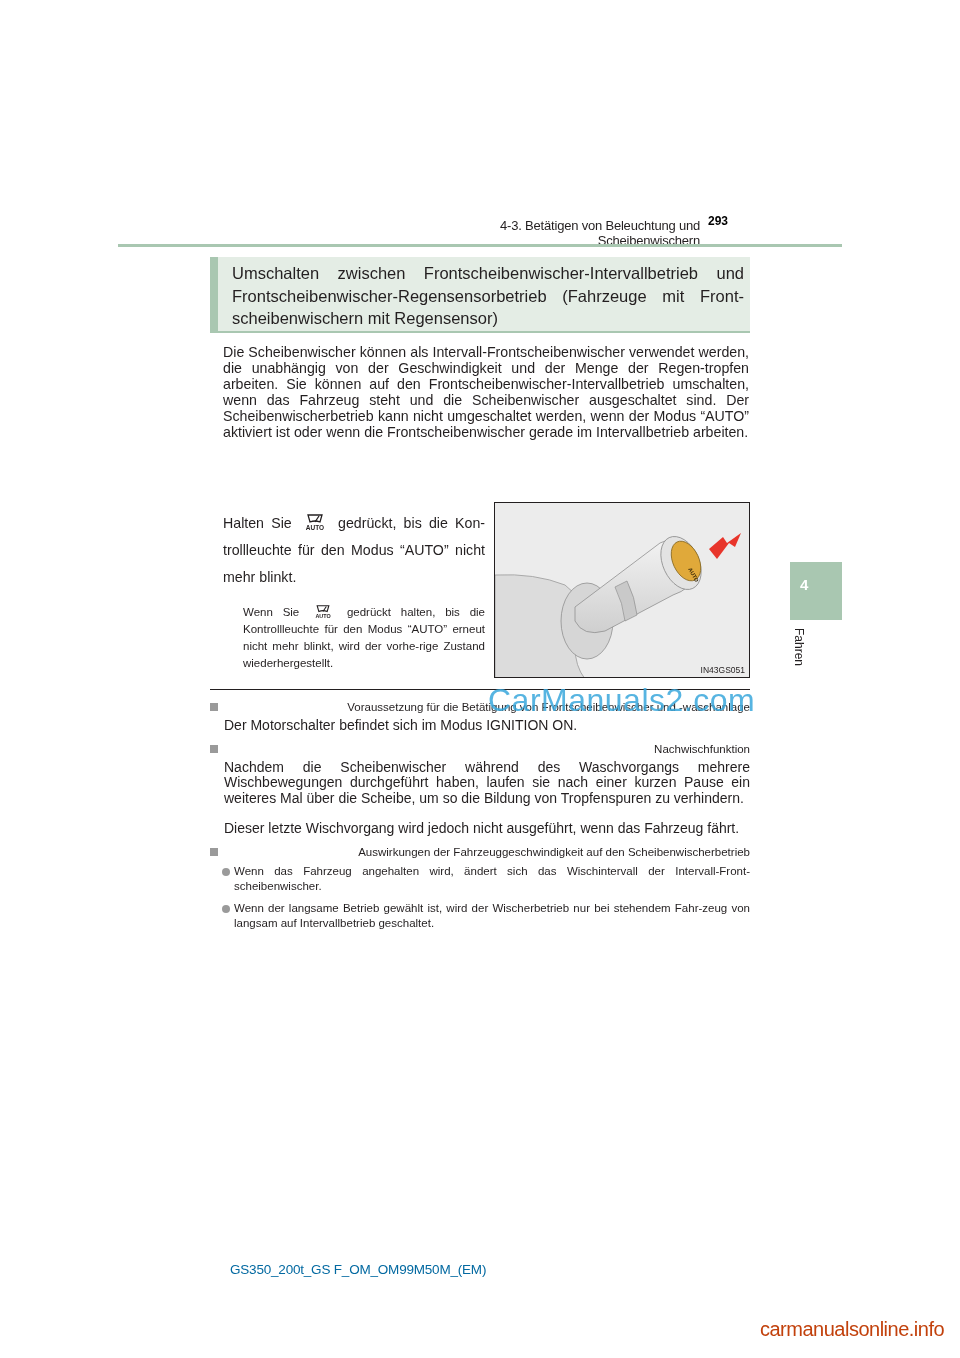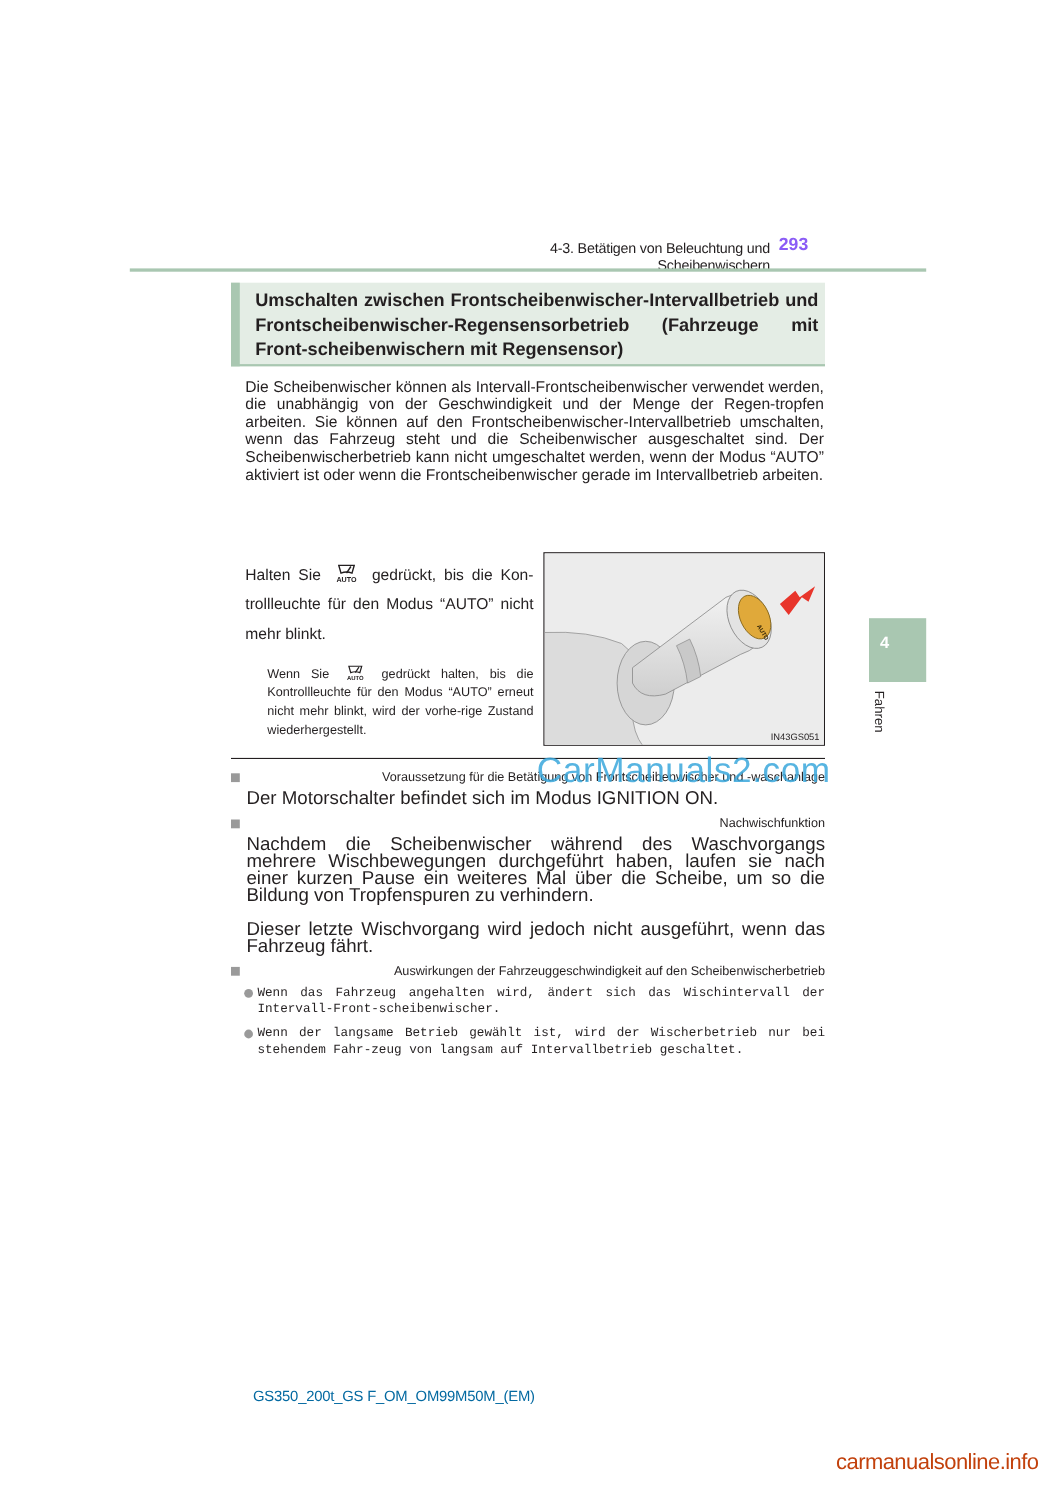--- a/index.html
+++ b/index.html
@@ -1,49 +1,49 @@
 <!DOCTYPE html>
 <html><head>
 <meta charset="utf-8">
 <style>
   * { box-sizing: border-box; margin: 0; padding: 0; }
   html, body { width: 960px; height: 1358px; background: #ffffff; overflow: hidden; }
   body { position: relative; font-family: "Liberation Sans", "DejaVu Sans", sans-serif; color: #231f20; }
 
   .header-title { position: absolute; left: 400px; top: 218px; width: 300px; text-align: right; font-size: 13px; color: #231f20; letter-spacing: -0.2px; }
-  .page-number { position: absolute; left: 708px; top: 214px; font-size: 16px; font-weight: bold; color: #8b5cf6; }
+  .page-number { position: absolute; left: 708px; top: 214px; font-size: 12px; font-weight: bold; color: #000000; }
   .header-rule { position: absolute; left: 118px; top: 244px; width: 724px; height: 3px; background: #a9c7b1; }
 
   .side-tab { position: absolute; left: 790px; top: 562px; width: 52px; height: 58px; background: #a9c7b1; }
   .side-tab-num { position: absolute; left: 10px; top: 14px; color: #ffffff; font-size: 15px; font-weight: bold; }
   .side-tab-label { position: absolute; left: 792px; top: 628px; font-size: 12px; color: #231f20; writing-mode: vertical-rl; }
 
-  .section-box { position: absolute; left: 210px; top: 257px; width: 540px; height: 76px; background: #e4ede5; border-left: 8px solid #a9c7b1; border-bottom: 2px solid #a9c7b1; font-weight: bold; }
+  .section-box { position: absolute; left: 210px; top: 257px; width: 540px; height: 76px; background: #e4ede5; border-left: 8px solid #a9c7b1; border-bottom: 2px solid #a9c7b1; }
   .section-title { position: absolute; left: 14px; top: 5px; width: 512px; font-size: 16.5px; line-height: 22.5px; text-align: justify; text-align-last: left; color: #231f20; }
 
   .body-para { position: absolute; left: 223px; top: 344px; width: 526px; font-size: 14.2px; line-height: 16px; text-align: justify; color: #231f20; }
 
   .instruction { position: absolute; left: 223px; top: 510px; width: 262px; font-size: 14.2px; line-height: 27px; text-align: justify; text-align-last: left; color: #231f20; }
   .note { position: absolute; left: 243px; top: 604px; width: 242px; font-size: 11.5px; line-height: 17px; text-align: justify; text-align-last: left; color: #231f20; }
   .auto-icon { display: inline-block; width: 26px; height: 18px; vertical-align: -3px; margin: 0 3px; }
   .auto-icon-sm { width: 22px; height: 15px; }
 
   .figure { position: absolute; left: 494px; top: 502px; width: 256px; height: 176px; border: 1.5px solid #231f20; background: #eeeeee; overflow: hidden; }
   .figure svg { position: absolute; left: 0; top: 0; }
   .figure-id { position: absolute; right: 4px; bottom: 2px; font-size: 8.5px; color: #231f20; padding-left: 12px; }
 
   .rule { position: absolute; left: 210px; top: 689px; width: 540px; height: 1px; background: #231f20; }
 
   .notes { position: absolute; left: 210px; top: 698px; width: 540px; }
   .note-item { margin-bottom: 6px; }
   .note-head { display: flex; align-items: center; font-size: 11.5px; font-weight: normal; line-height: 18px; color: #231f20; justify-content: space-between; }
   .square-bullet { display: inline-block; width: 8px; height: 8px; background: #9a9a9a; margin-right: 4px; flex-shrink: 0; }
-  .note-text { padding-left: 14px; font-size: 17px; line-height: 15.5px; color: #231f20; text-align: justify; margin-top: 2px; }
+  .note-text { padding-left: 14px; font-size: 14px; line-height: 15.5px; color: #231f20; text-align: justify; margin-top: 2px; }
   .note-text + .note-text { margin-top: 15px; }
-  .dot-list { padding-left: 12px; margin-top: 3px; font-family: Liberation Mono, monospace; }
+  .dot-list { padding-left: 12px; margin-top: 3px; }
   .dot-item { position: relative; padding-left: 12px; font-size: 11.5px; line-height: 15.5px; text-align: justify; margin-bottom: 6px; }
   .dot { position: absolute; left: 0; top: 4px; width: 8px; height: 8px; border-radius: 50%; background: #9a9a9a; }
 
   .footer-code { position: absolute; left: 230px; top: 1262px; font-size: 13.5px; color: #0369a1; letter-spacing: -0.2px; }
 
   .wm-carmanuals { position: absolute; left: 488px; top: 682px; font-size: 32px; color: #3aa8dc; opacity: 0.85; font-family: "Liberation Sans", sans-serif; letter-spacing: 0.5px; }
   .wm-online { position: absolute; left: 760px; top: 1318px; font-size: 20px; color: #c2410c; font-family: "Liberation Sans", sans-serif; letter-spacing: -0.5px; }
 </style>
 </head>
 <body>

